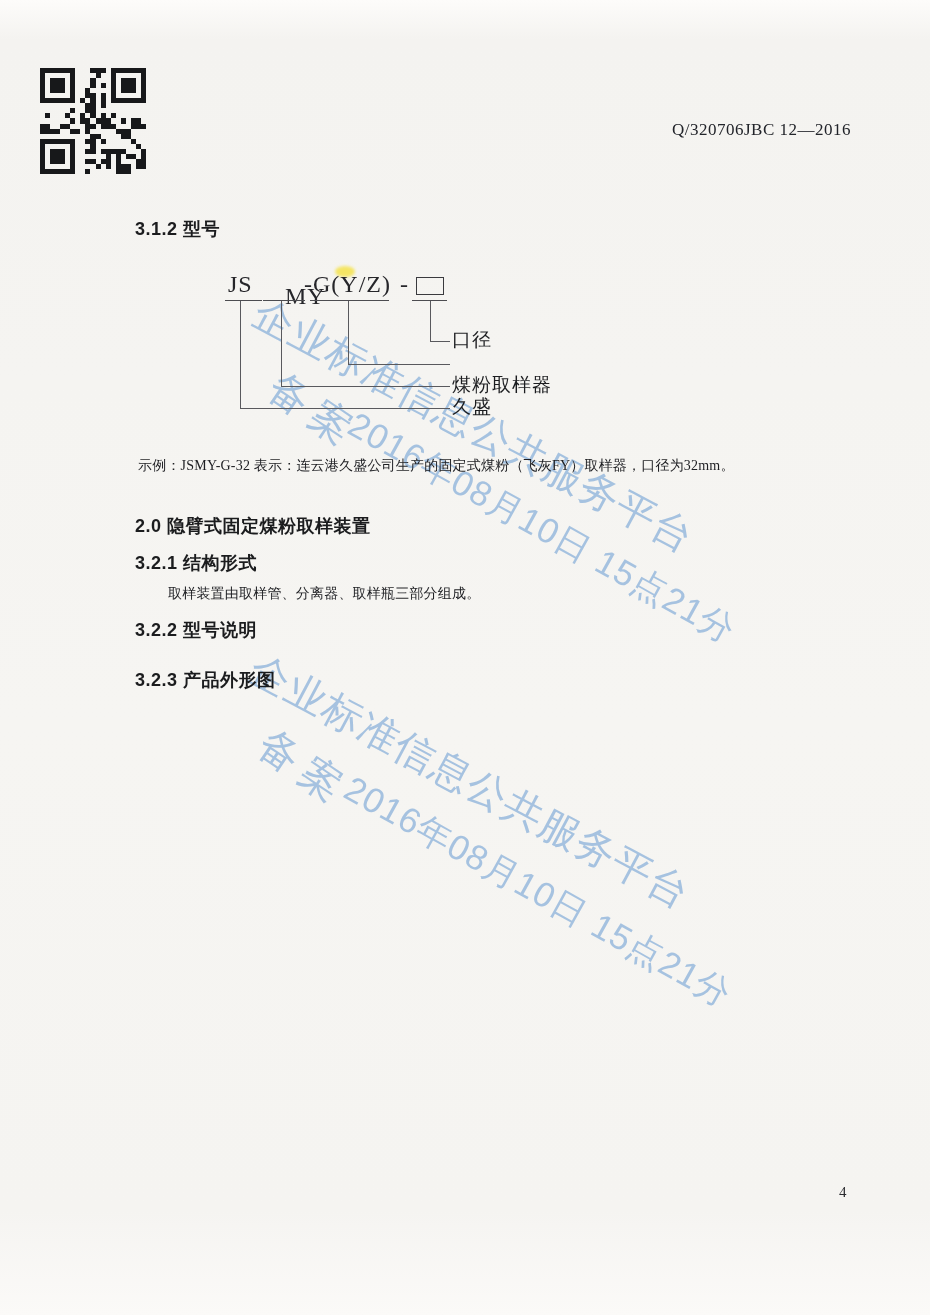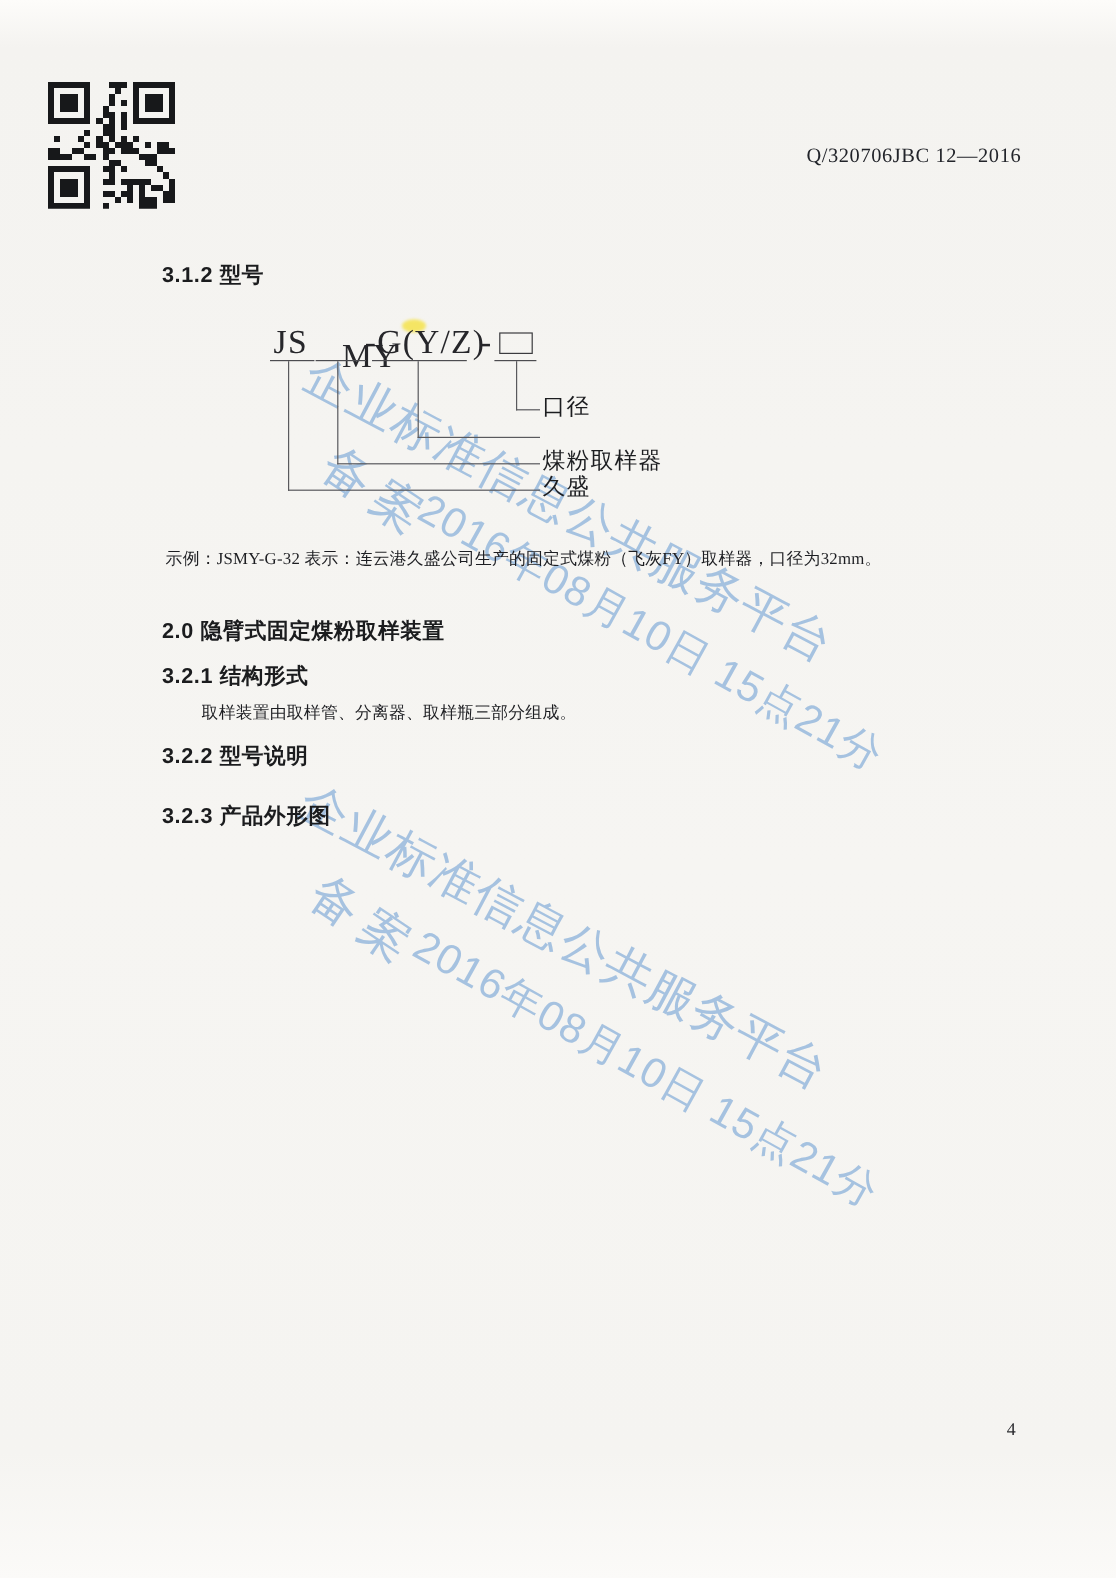--- a/index.html
+++ b/index.html
@@ -30,21 +30,21 @@
     font-family:"Liberation Serif",serif;
     font-size:14px;color:#1d1e22;white-space:nowrap;letter-spacing:.2px;
   }
   .page-num{
     font-family:"Liberation Serif",serif;font-size:15px;color:#2a2b2f;
   }
 
   
   .diagram{width:590px;height:160px;}
   .code{
-    font-family:"Liberation Serif",serif;font-size:28px;color:#26262a;
+    font-family:"Liberation Serif",serif;font-size:24px;color:#26262a;
     letter-spacing:1px;white-space:nowrap;line-height:1;
   }
   .u-line{height:0;border-bottom:1.4px solid #4c4c50;}
   .code-box{border:1.6px solid #3a3a3e;background:transparent;}
   .elbow{border-left:1.3px solid #59595d;border-bottom:1.3px solid #59595d;}
   .d-label{
     font-size:19px;color:#1c1d20;white-space:nowrap;line-height:1.1;
     font-family:"Liberation Sans",sans-serif;letter-spacing:1px;
   }
   .hl-mark{

